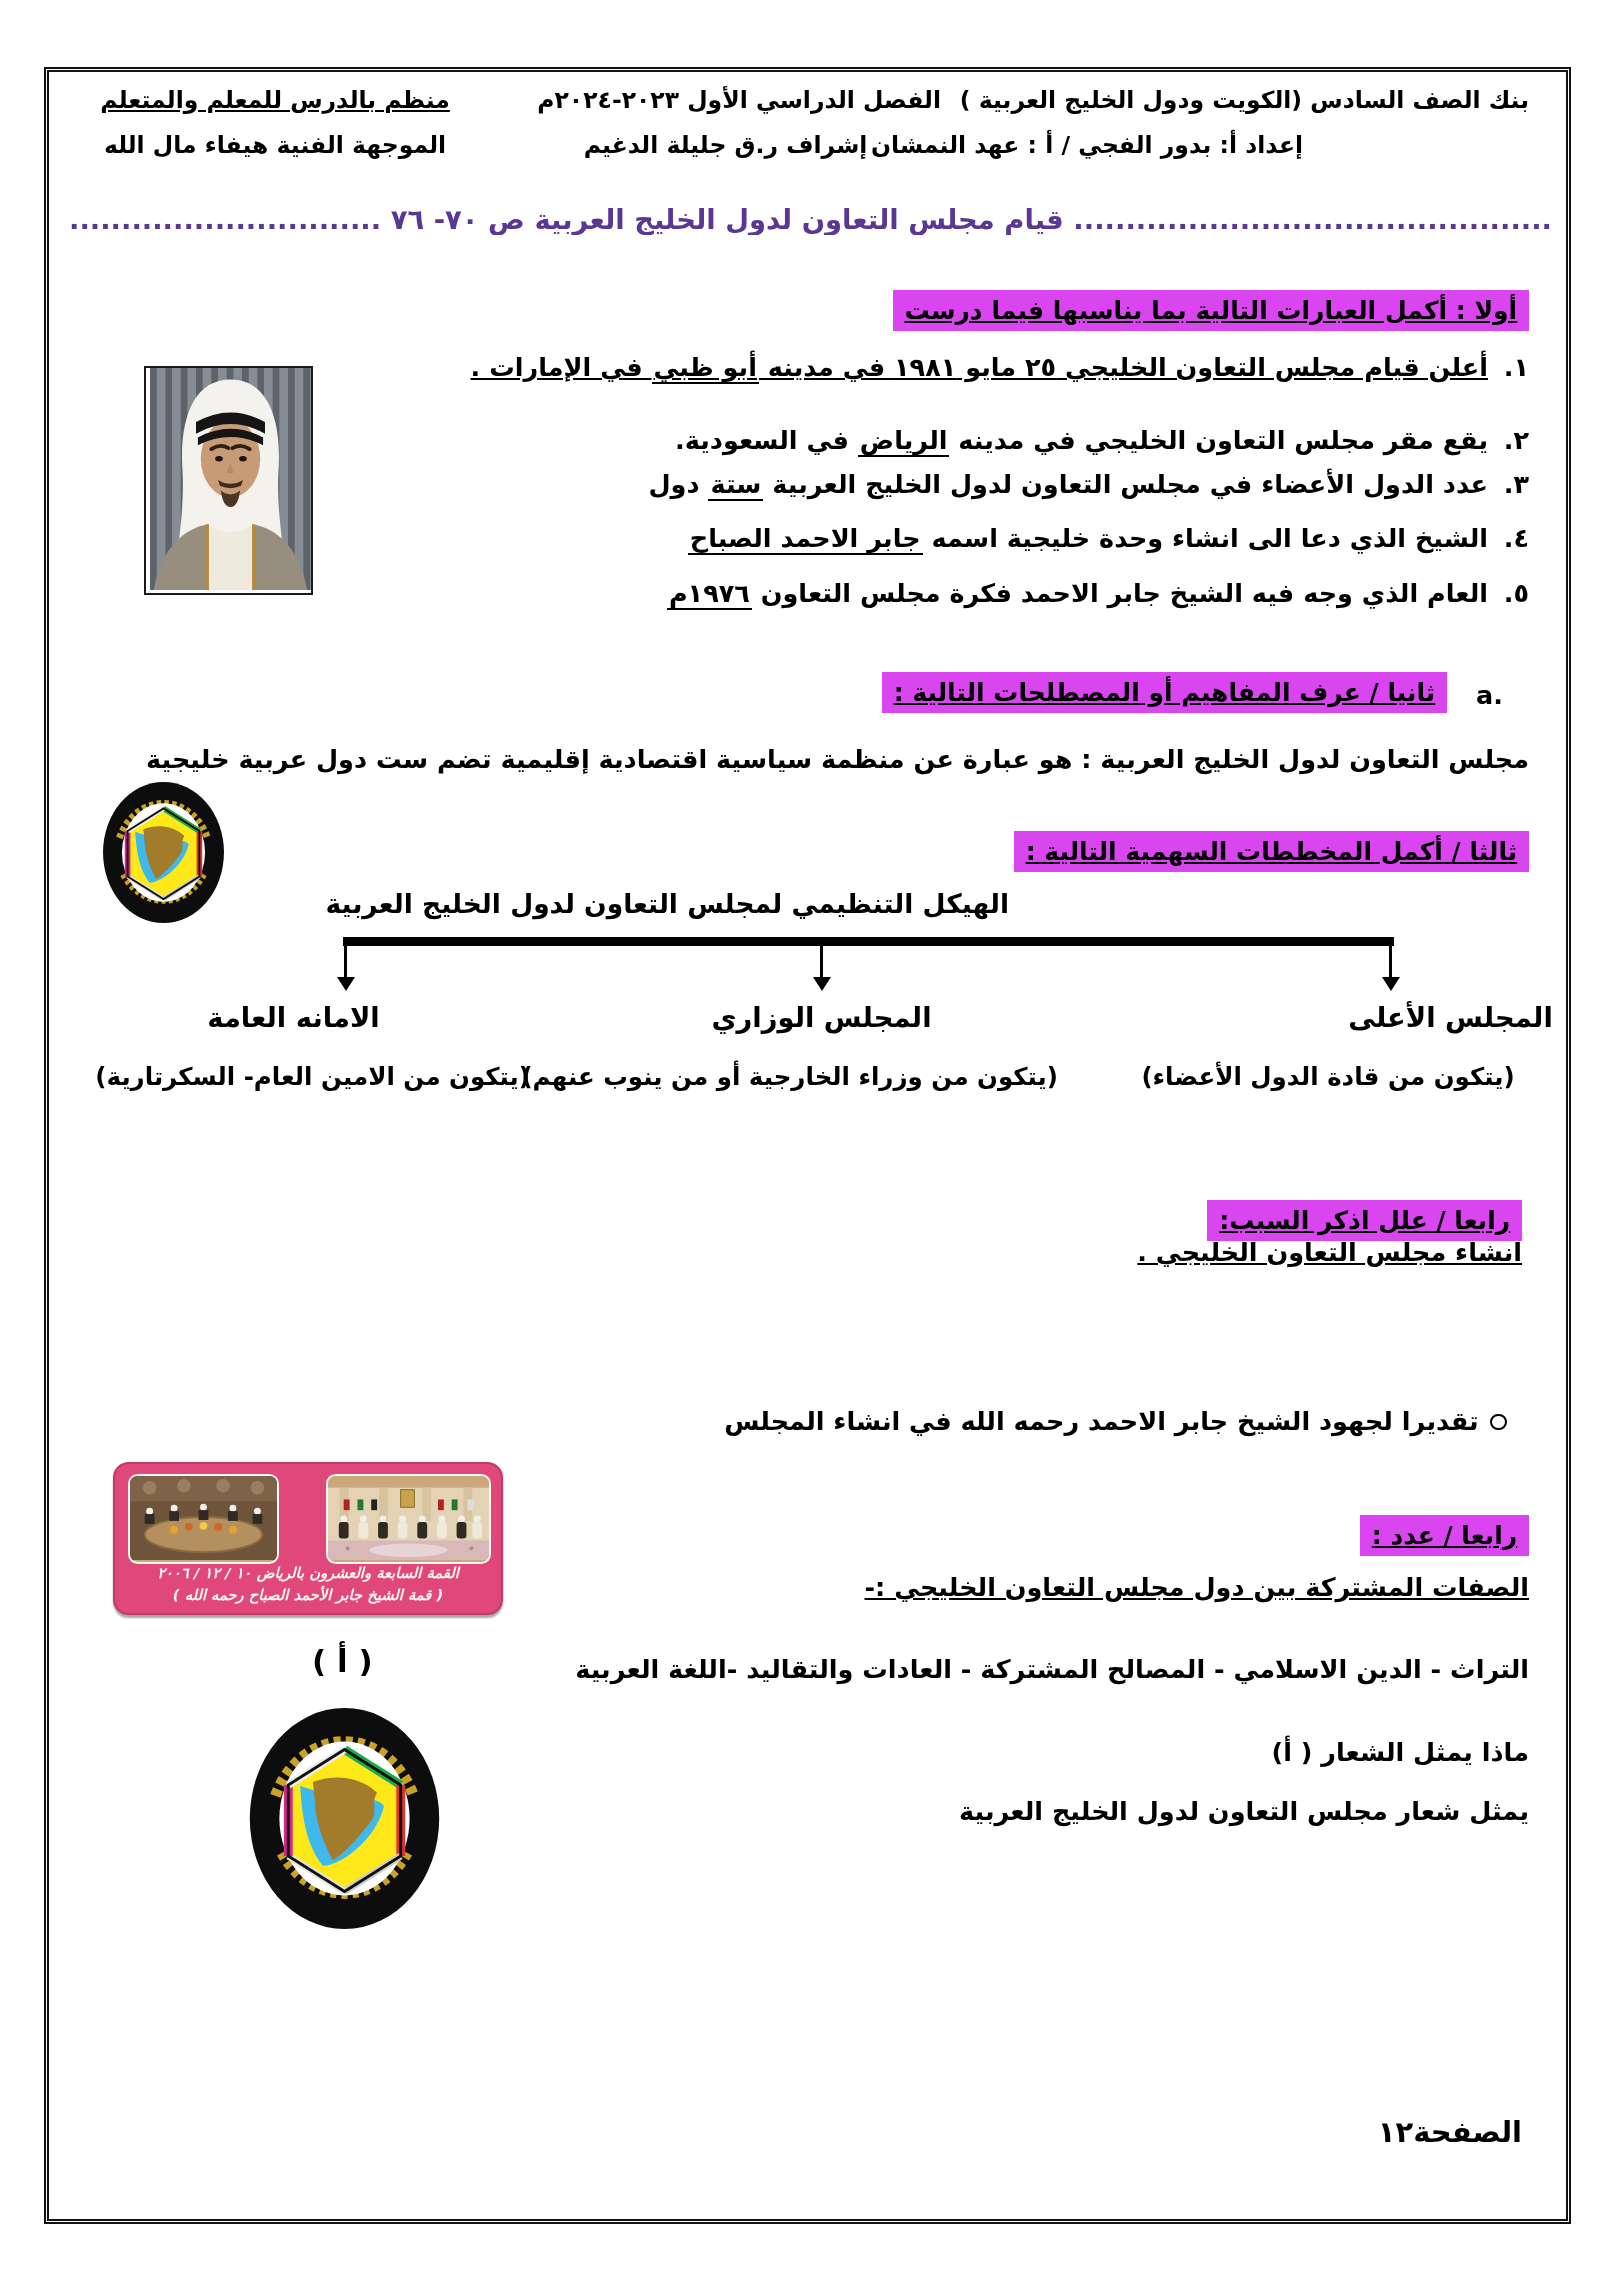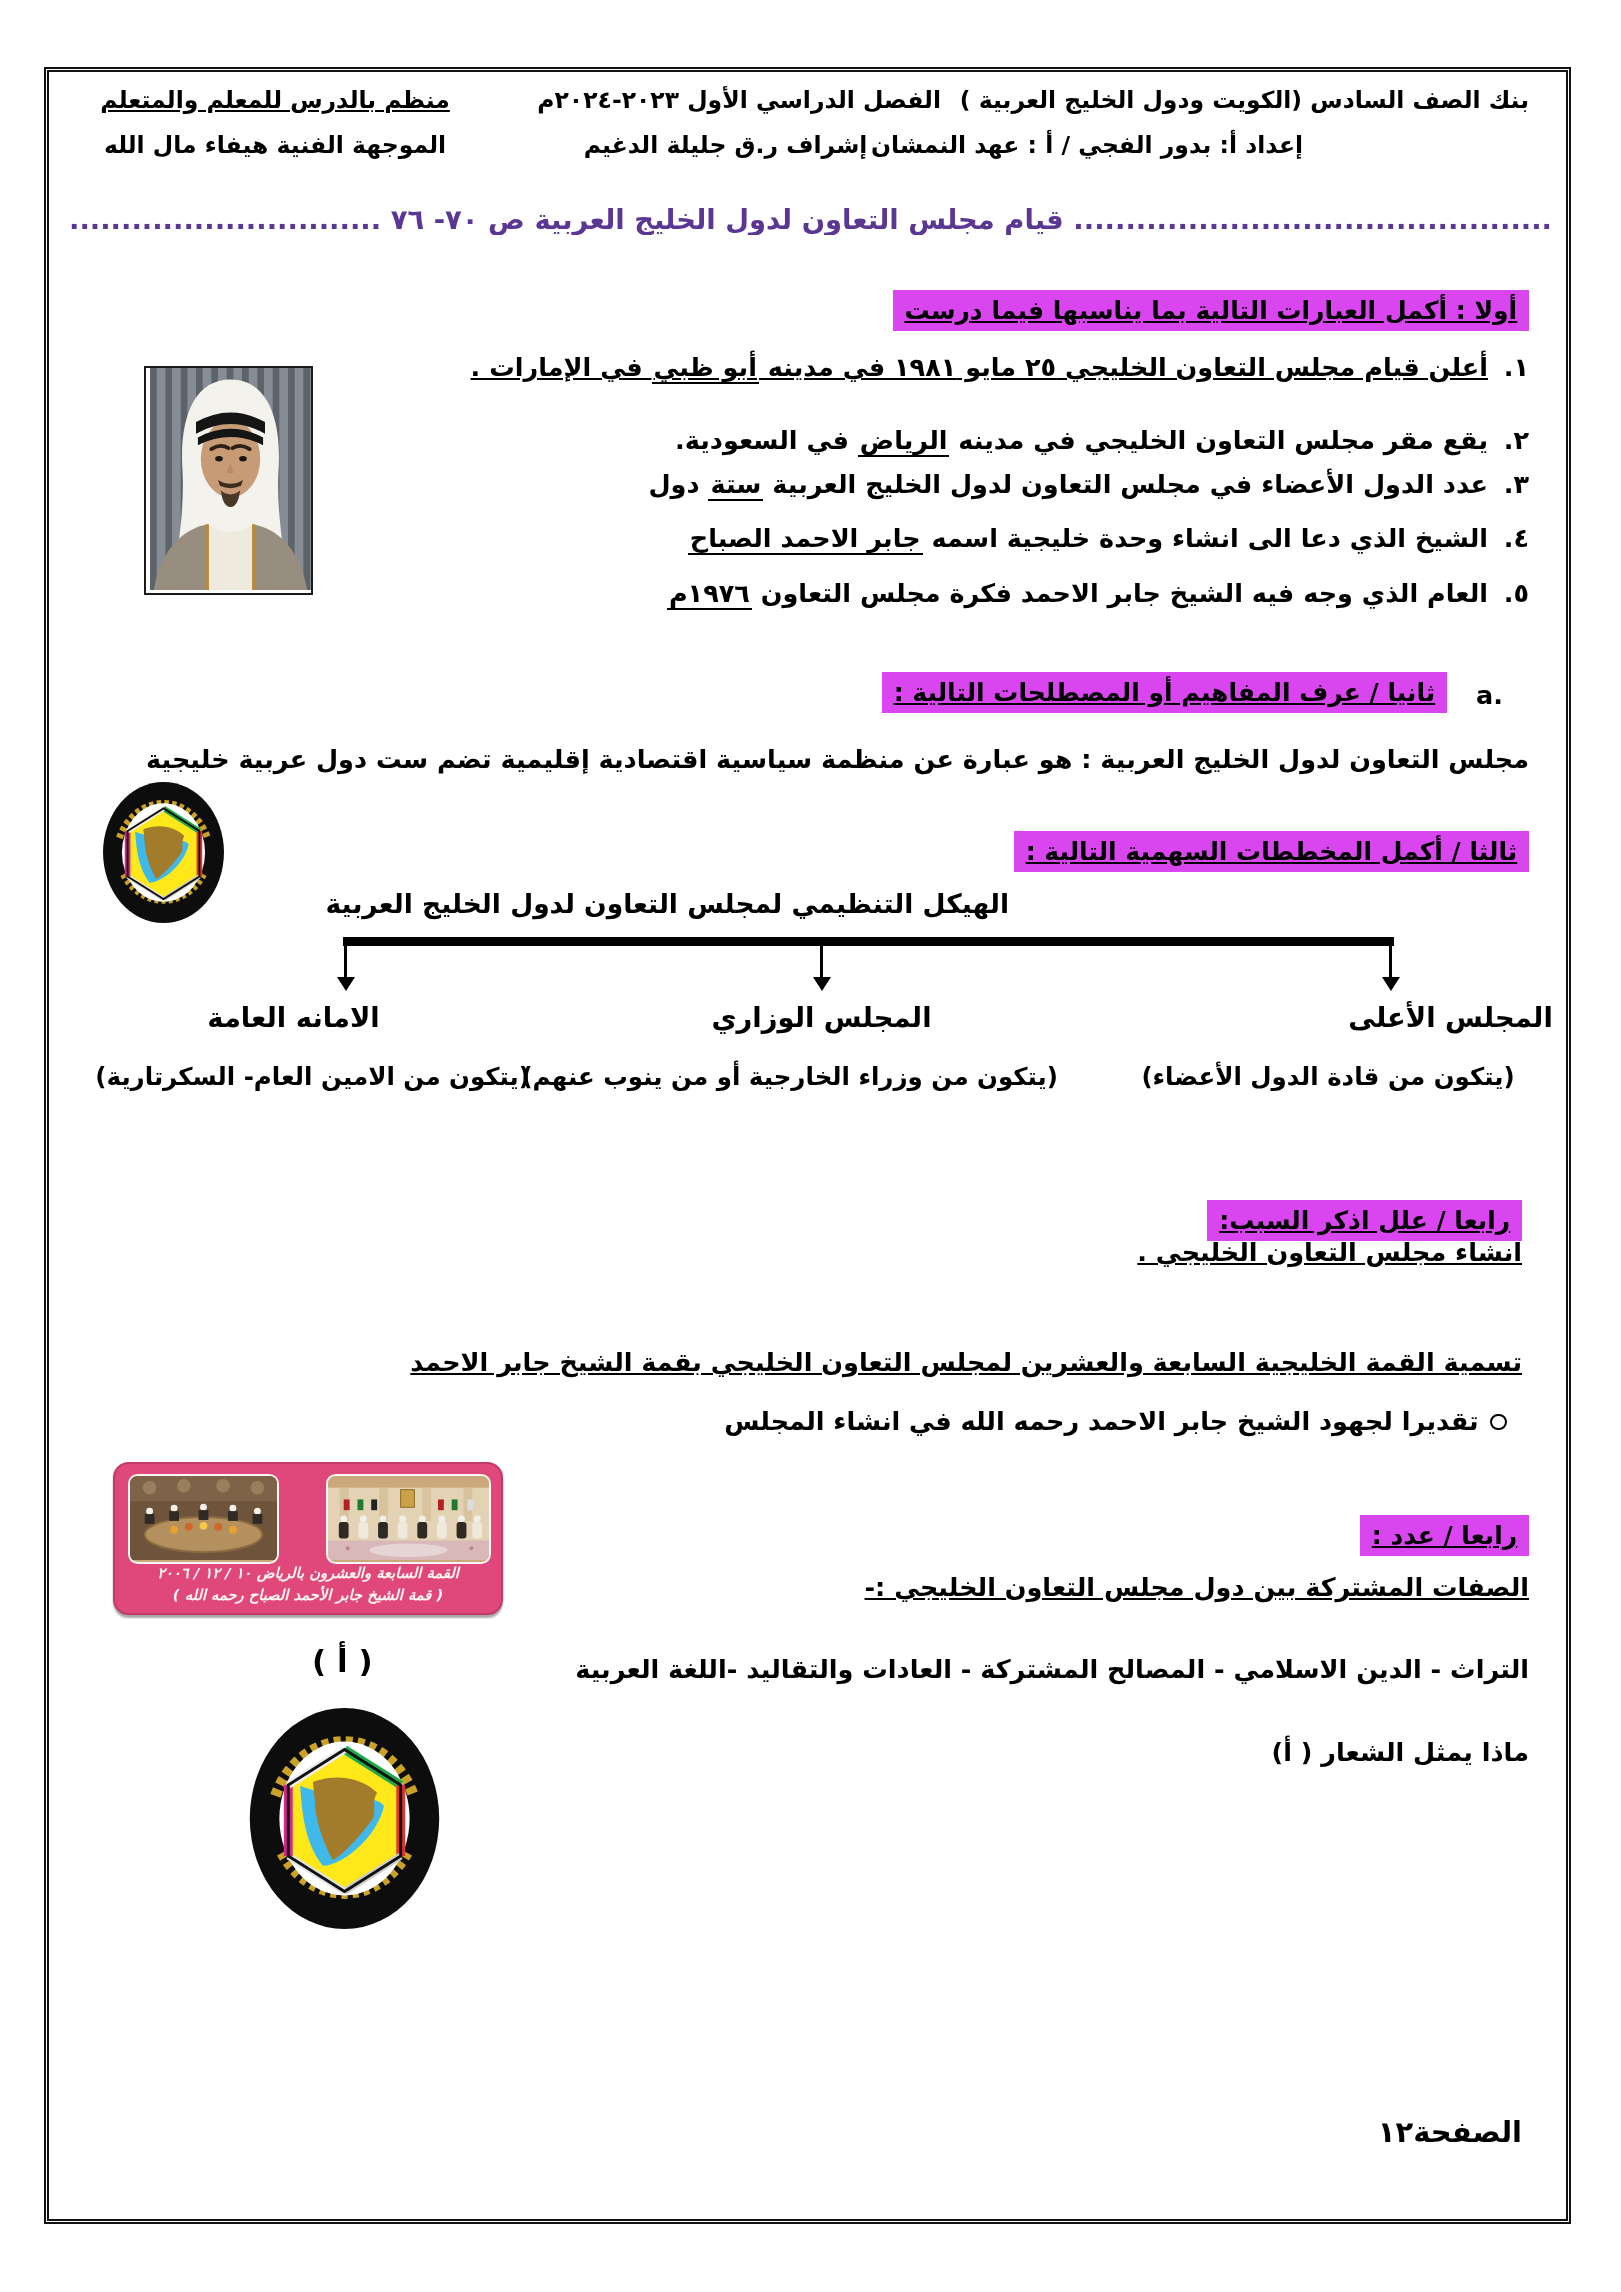--- a/index.html
+++ b/index.html
@@ -144,21 +144,20 @@
     </div>
   <div class="node-label" style="left:1333px;width:235px;">المجلس الأعلى</div>
   <div class="node-label" style="left:704px;width:235px;">المجلس الوزاري</div>
   <div class="node-label" style="left:176px;width:235px;">الامانه العامة</div>
   <div class="node-sub" style="left:1127px;width:402px;">(يتكون من قادة الدول الأعضاء)</div>
   <div class="node-sub" style="left:588px;width:470px;">(يتكون من وزراء الخارجية أو من ينوب عنهم)</div>
   <div class="node-sub" style="left:118px;width:412px;">(يتكون من الامين العام- السكرتارية)</div>
 
   <div class="gray-head" style="right:99px;top:1172px;margin-top:28px;">رابعا / علل اذكر السبب:</div>
   <div class="body-line u" style="right:99px;top:1237px;">انشاء مجلس التعاون الخليجي .</div>
-  <div class="body-line u" style="right:99px;top:1347px;">تسمية القمة الخليجية السابعة والعشرين لمجلس التعاون الخليجي بقمة  الشيخ جابر الاحمد</div>
   <div class="body-line" style="right:110px;top:1406px;">
     <span class="ocirc"></span><span>تقديرا لجهود الشيخ جابر الاحمد رحمه الله في انشاء المجلس</span>
   </div>
 
   <div class="card">
     <div class="ph" style="left:12.7px;width:147px;">
       <svg viewBox="0 0 150 86" width="147" height="84" preserveAspectRatio="none">
         <rect width="150" height="86" fill="#6e543a"></rect>
         <rect width="150" height="26" fill="#7e6348"></rect>
         <circle cx="20" cy="12" r="7" fill="#9a7f5e"></circle>
@@ -227,20 +226,21 @@
     </div>
     <div class="cap" style="top:100px;">القمة السابعة والعشرون بالرياض ١٠ / ١٢ / ٢٠٠٦</div>
     <div class="cap" style="top:122px;">( قمة الشيخ جابر الأحمد الصباح رحمه الله )</div>
   </div>
 
   <div class="gray-head" style="right:92px;top:1515px;">رابعا / عدد :</div>
   <div class="body-line u" style="right:92px;top:1572px;">الصفات المشتركة بين دول مجلس التعاون الخليجي :-</div>
   <div class="body-line" style="right:92px;top:1654px;">التراث - الدين الاسلامي  - المصالح المشتركة  - العادات والتقاليد -اللغة العربية</div>
   <div class="abs" style="left:312px;top:1643px;font-size:31px;">( أ )</div>
   <div class="body-line" style="right:92px;top:1737px;">ماذا يمثل الشعار ( أ)</div>
+  <div class="body-line" style="right:92px;top:1796px;">يمثل شعار مجلس التعاون لدول الخليج العربية</div>
 
   <svg style="position:absolute;left:233px;top:1705px;" width="223" height="227" preserveAspectRatio="none" viewBox="0 0 228 232">
     <use href="#gcc-emblem"></use>
   </svg>
 
   <div class="foot">الصفحة١٢</div>
 </div>
 
 
 </body></html>

